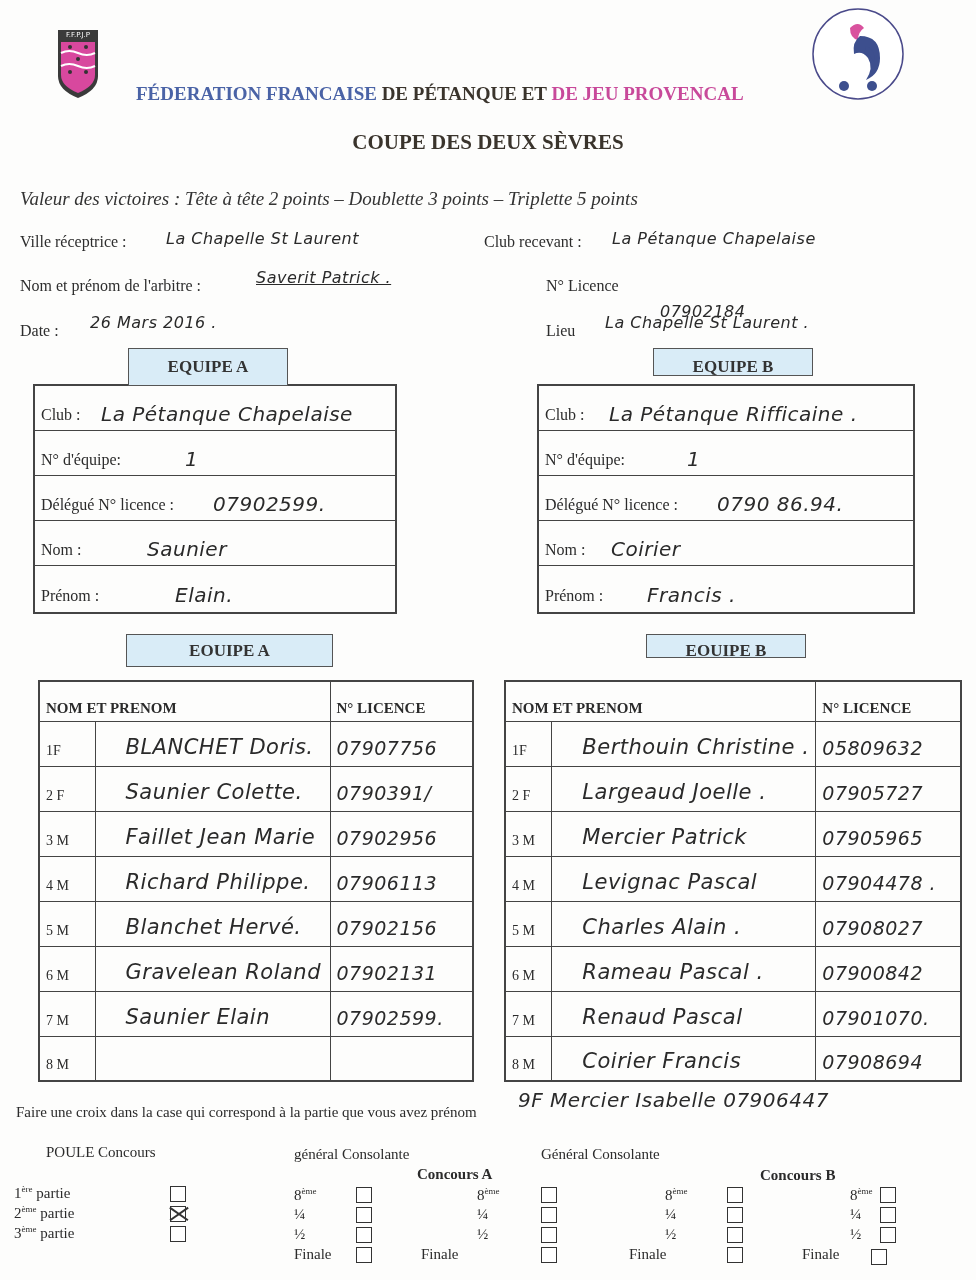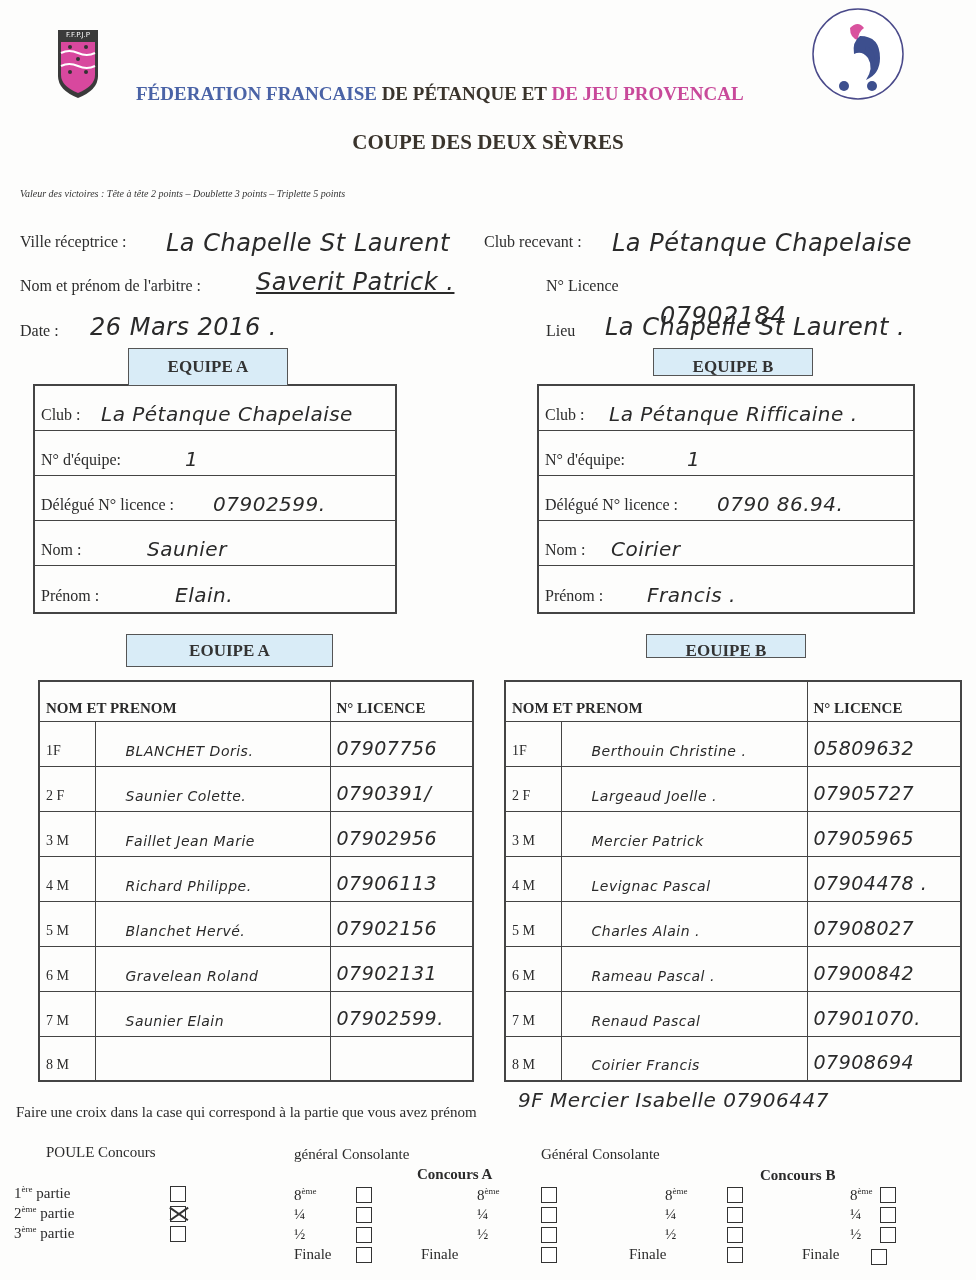--- a/index.html
+++ b/index.html
@@ -7,34 +7,34 @@
   body { position: relative; font-family: "Liberation Serif", "DejaVu Serif", serif; color: #2b2b2b; }
   .abs { position: absolute; }
   .hand { font-family: "DejaVu Sans", sans-serif; font-style: italic; color: #2a2a2a; font-weight: normal; letter-spacing: 0.5px; }
   .ffpjp-logo { left: 56px; top: 28px; width: 44px; height: 72px; }
   .coq-logo { left: 810px; top: 6px; width: 96px; height: 96px; }
   .federation { left: 136px; top: 83px; font-size: 19px; font-weight: bold; white-space: nowrap; }
   .federation .blue { color: #4a63a6; }
   .federation .dark { color: #3a342c; }
   .federation .pink { color: #c8499a; margin-top: 17px; }
   .title { left: 0; width: 976px; top: 130px; text-align: center; font-size: 21px; font-weight: bold; color: #3a342c; }
-  .valeur { left: 20px; top: 188px; font-size: 10px; font-style: italic; color: #333; }
+  .valeur { left: 20px; top: 188px; font-size: 19px; font-style: italic; color: #333; }
   .label { font-size: 16px; color: #2d2d2d; white-space: nowrap; }
-  .hv { font-size: 24px; white-space: nowrap; }
+  .hv { font-size: 16px; white-space: nowrap; }
   .badge { background: #d9ecf7; border: 1.5px solid #555; font-weight: bold; font-size: 17px; text-align: center; color: #333; }
   .infobox { border: 2px solid #444; background: #fdfdfc; }
   .infobox .row { position: relative; height: 45px; border-bottom: 1.5px solid #444; }
   .infobox .row:last-child { border-bottom: none; }
   .infobox .row .lbl { position: absolute; left: 6px; bottom: 6px; font-size: 16px; white-space: nowrap; }
   .infobox .row .val { position: absolute; bottom: 4px; font-size: 20px; white-space: nowrap; }
   table.roster { position: absolute; border-collapse: collapse; border: 2px solid #444; }
   table.roster td, table.roster th { border: 1.5px solid #444; height: 45px; vertical-align: bottom; padding: 0 6px 7px 6px; }
   table.roster th { font-size: 15px; font-weight: bold; text-align: left; height: 40px; padding-bottom: 4px; }
   table.roster .num { font-size: 14px; width: 56px; }
-  table.roster .name { font-size: 14px; white-space: nowrap; padding-left: 30px; }
+  table.roster .name { font-size: 21px; white-space: nowrap; padding-left: 30px; }
   table.roster .lic { font-size: 19px; white-space: nowrap; }
   .cb { width: 16px; height: 16px; border: 1.3px solid #333; background: #fff; position: absolute; }
   .cb.checked::before, .cb.checked::after { content: ""; position: absolute; left: -3px; top: 6px; width: 22px; height: 1.5px; background: #333; }
   .cb.checked::before { transform: rotate(35deg); }
   .cb.checked::after { transform: rotate(-35deg); }
   .small { font-size: 15px; white-space: nowrap; }
   sup { font-size: 9px; }
   .bold { font-weight: bold; }
 </style>
 </head>

